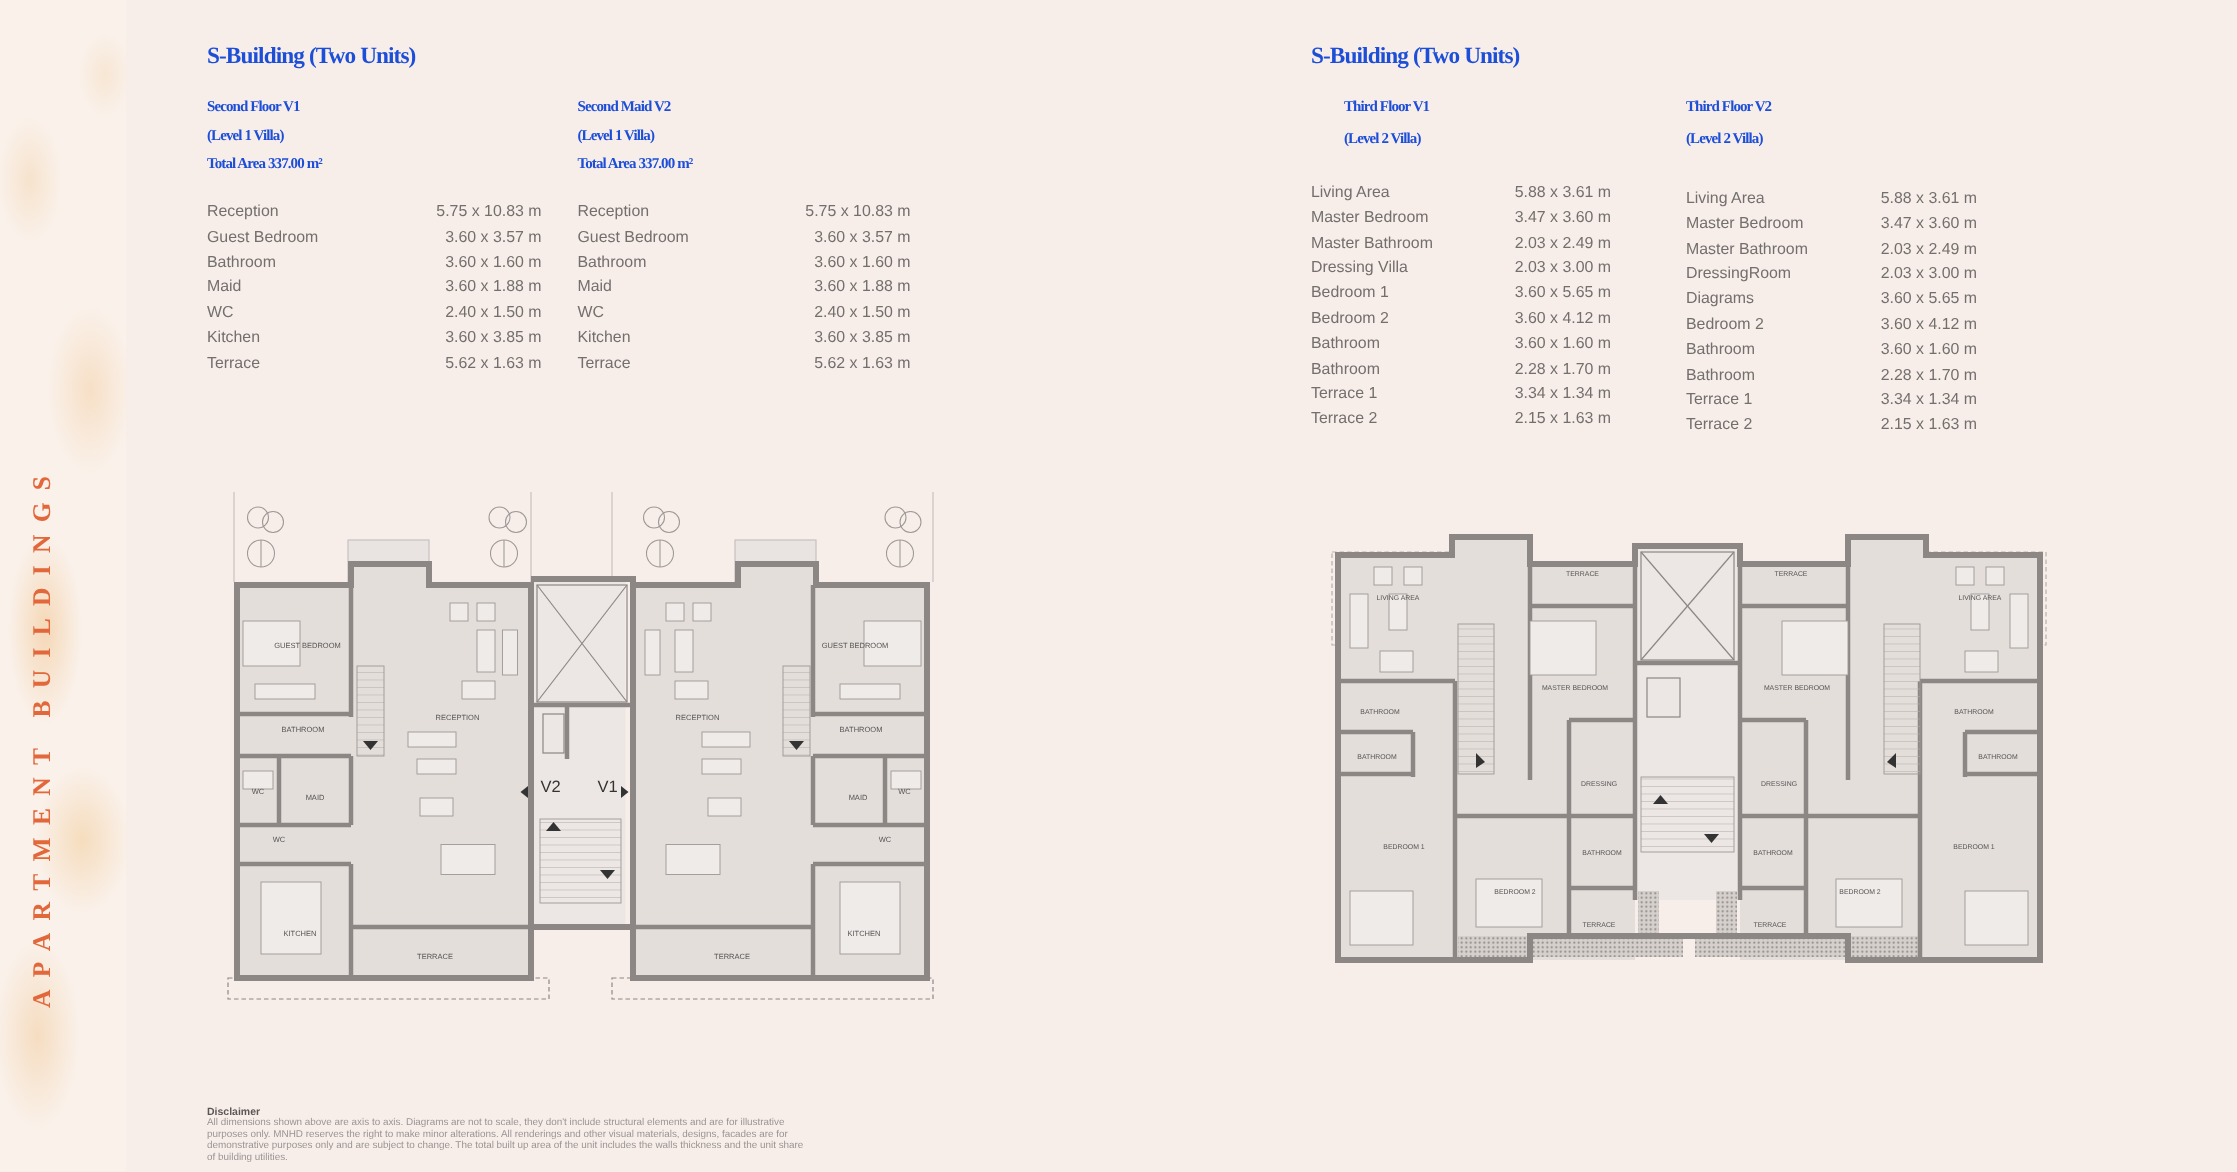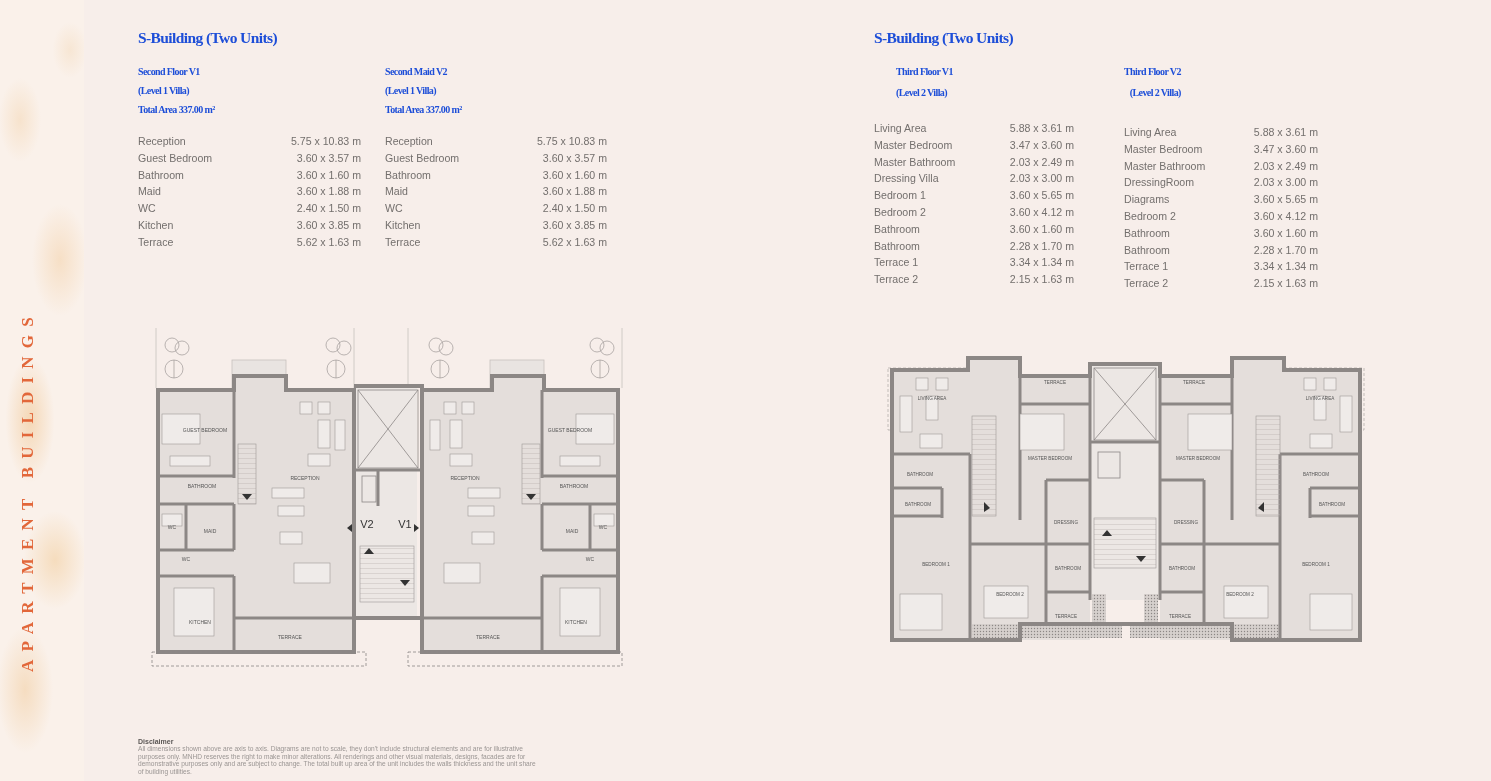--- a/index.html
+++ b/index.html
@@ -285,21 +285,21 @@
     <text x="255" y="200">V1</text>
   </g>
 </svg>
 
 <div class="serif-h building-title" style="left:874px; top:29px;">S-Building (Two Units)</div>
 
 <div class="serif-h unit-head" style="left:874px; top:62px; line-height:20.5px;margin-left:22px;">
   <div>Third Floor V1</div>
   <div>(Level 2 Villa)</div>
 </div>
-<div class="serif-h unit-head" style="left:1124px; top:62px; line-height:20.5px;text-align:right;">
+<div class="serif-h unit-head" style="left:1124px; top:62px; line-height:20.5px;">
   <div>Third Floor V2</div>
   <div>(Level 2 Villa)</div>
 </div>
 
 <div class="spec-table" style="left:874px; top:120px; width:200px;">
   <div class="spec-row">
       <span>Living Area</span>
       <span class="dim">5.88 x 3.61 m</span>
     </div>
   <div class="spec-row">

